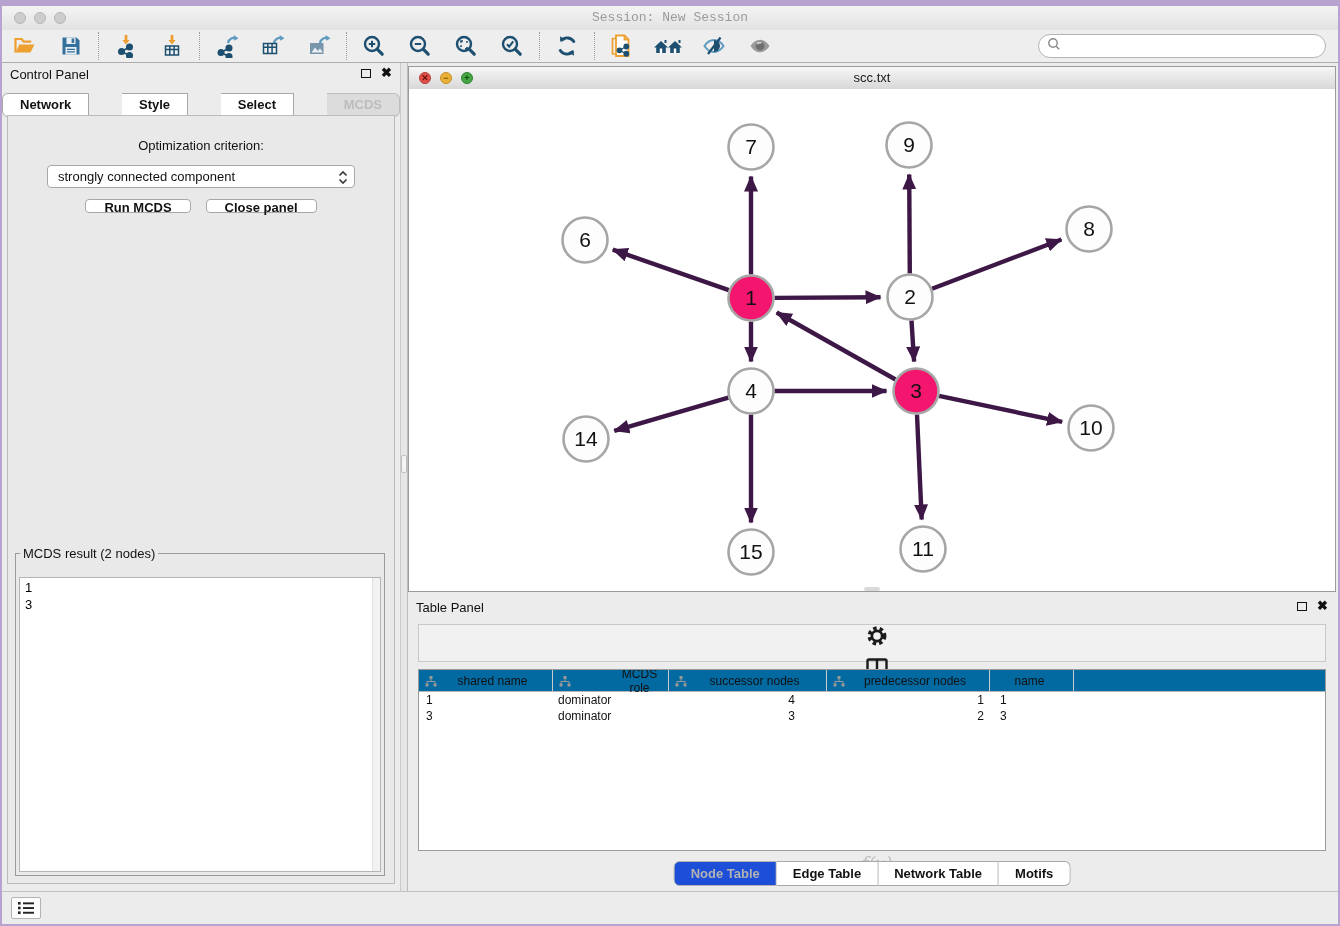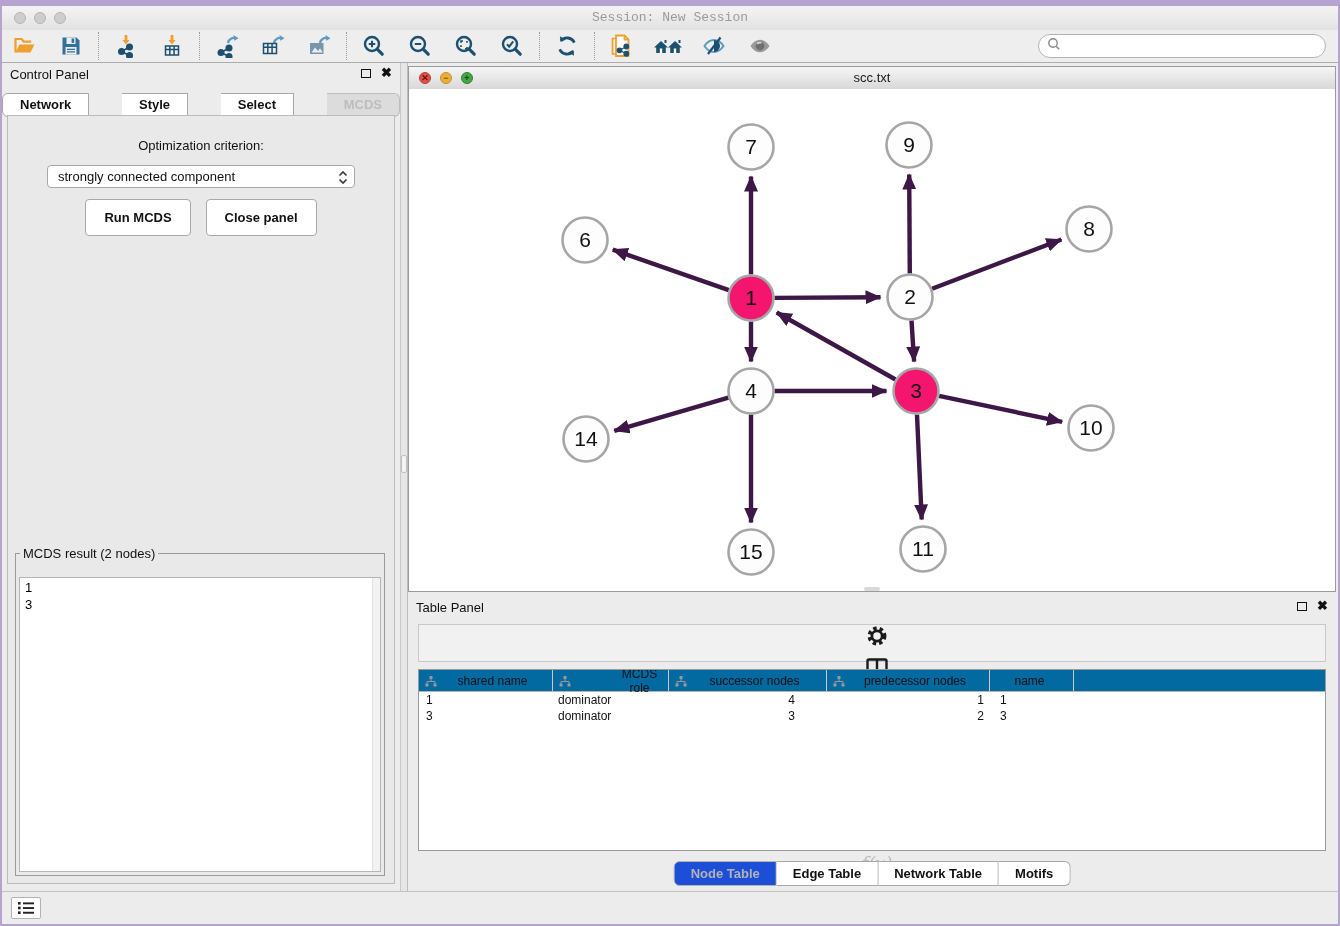--- a/index.html
+++ b/index.html
@@ -47,21 +47,21 @@
   .cp-tab:first-child{border-left:1px solid #a8a8a8;border-radius:6px 0 0 6px;}
   .cp-tab:last-child{border-radius:0 6px 6px 0;}
   .cp-tab.active{background:#dcdcdc;color:#bdbdbd;border-color:#bdbdbd;}
   .cp-body{position:absolute;left:5px;right:5px;top:52px;bottom:8px;background:#e9e9e9;
     border:1px solid #bbb;}
   .opt-label{margin-top:22px;text-align:center;font-size:13px;color:#111;}
   .cp-select{position:relative;margin:12px auto 0;width:308px;height:23px;background:#fff;border:1px solid #a8a8a8;
     border-radius:4px;font-size:13px;line-height:21px;padding-left:10px;box-sizing:border-box;color:#111;}
   .cp-select svg{position:absolute;right:5px;top:3px;}
   .cp-btnrow{display:flex;justify-content:center;gap:15px;margin-top:11px;}
-  .cp-btn{height:37px;padding:0 18px;background:#fff;border:1px solid #a8a8a8;border-radius:4px;
+  .cp-btn{height:14px;padding:0 18px;background:#fff;border:1px solid #a8a8a8;border-radius:4px;
     font-size:13px;font-weight:600;color:#111;}
   .result-fieldset{position:absolute;left:7px;right:9px;top:430px;bottom:7px;border:1px solid #9a9a9a;
     margin:0;padding:2px;}
   .result-fieldset legend{font-size:13px;padding:0 3px;margin-left:2px;color:#111;}
   .result-area{position:absolute;left:3px;right:3px;top:16px;bottom:3px;background:#fff;border:1px solid #b5b5b5;
     font-size:13px;line-height:17px;padding:1px 0 0 5px;box-sizing:border-box;white-space:pre;overflow:hidden;}
   .result-scroll{position:absolute;right:4px;top:17px;bottom:4px;width:7px;background:#f2f2f2;border-left:1px solid #e0e0e0;}
 
   
   .netwin{position:absolute;left:0;right:2px;top:3px;height:526px;background:#fff;border:1px solid #9a9a9a;box-sizing:border-box;}

